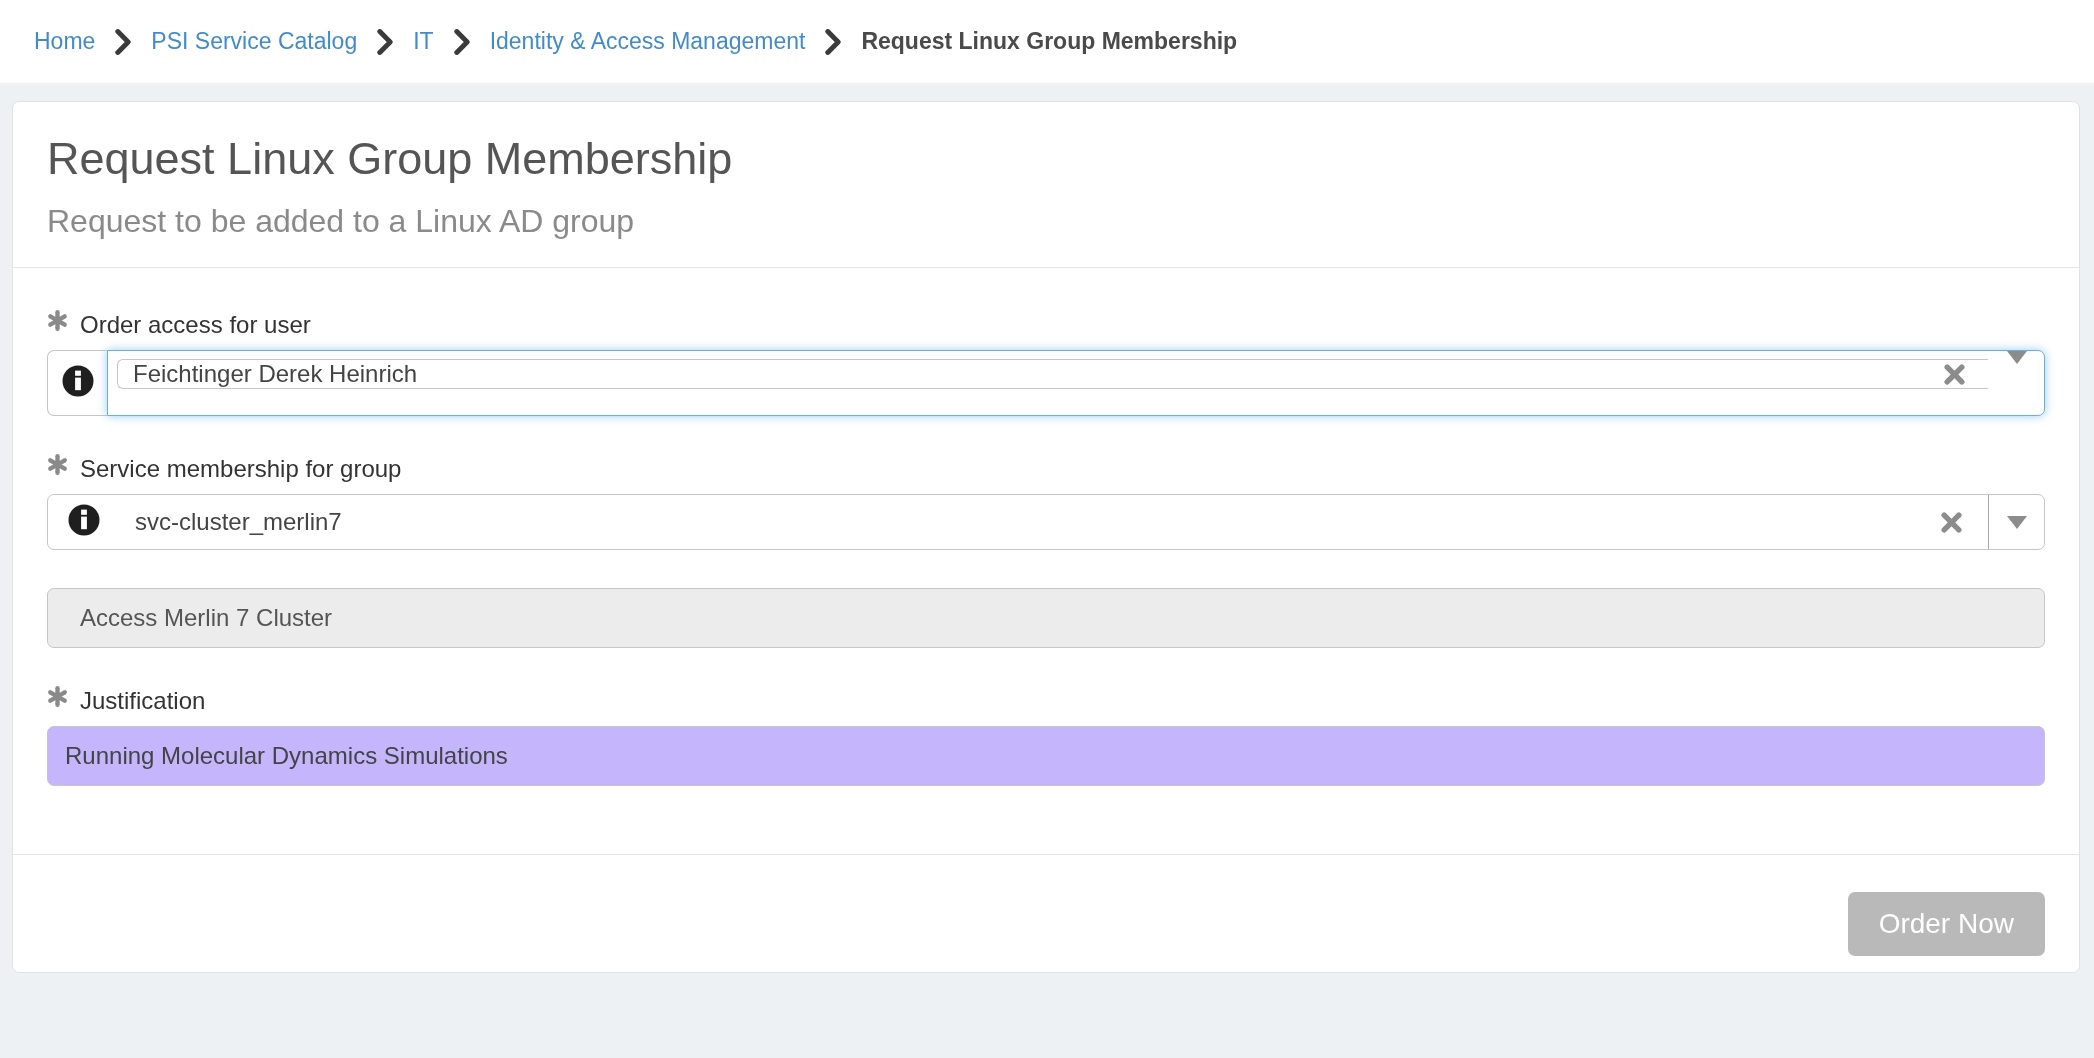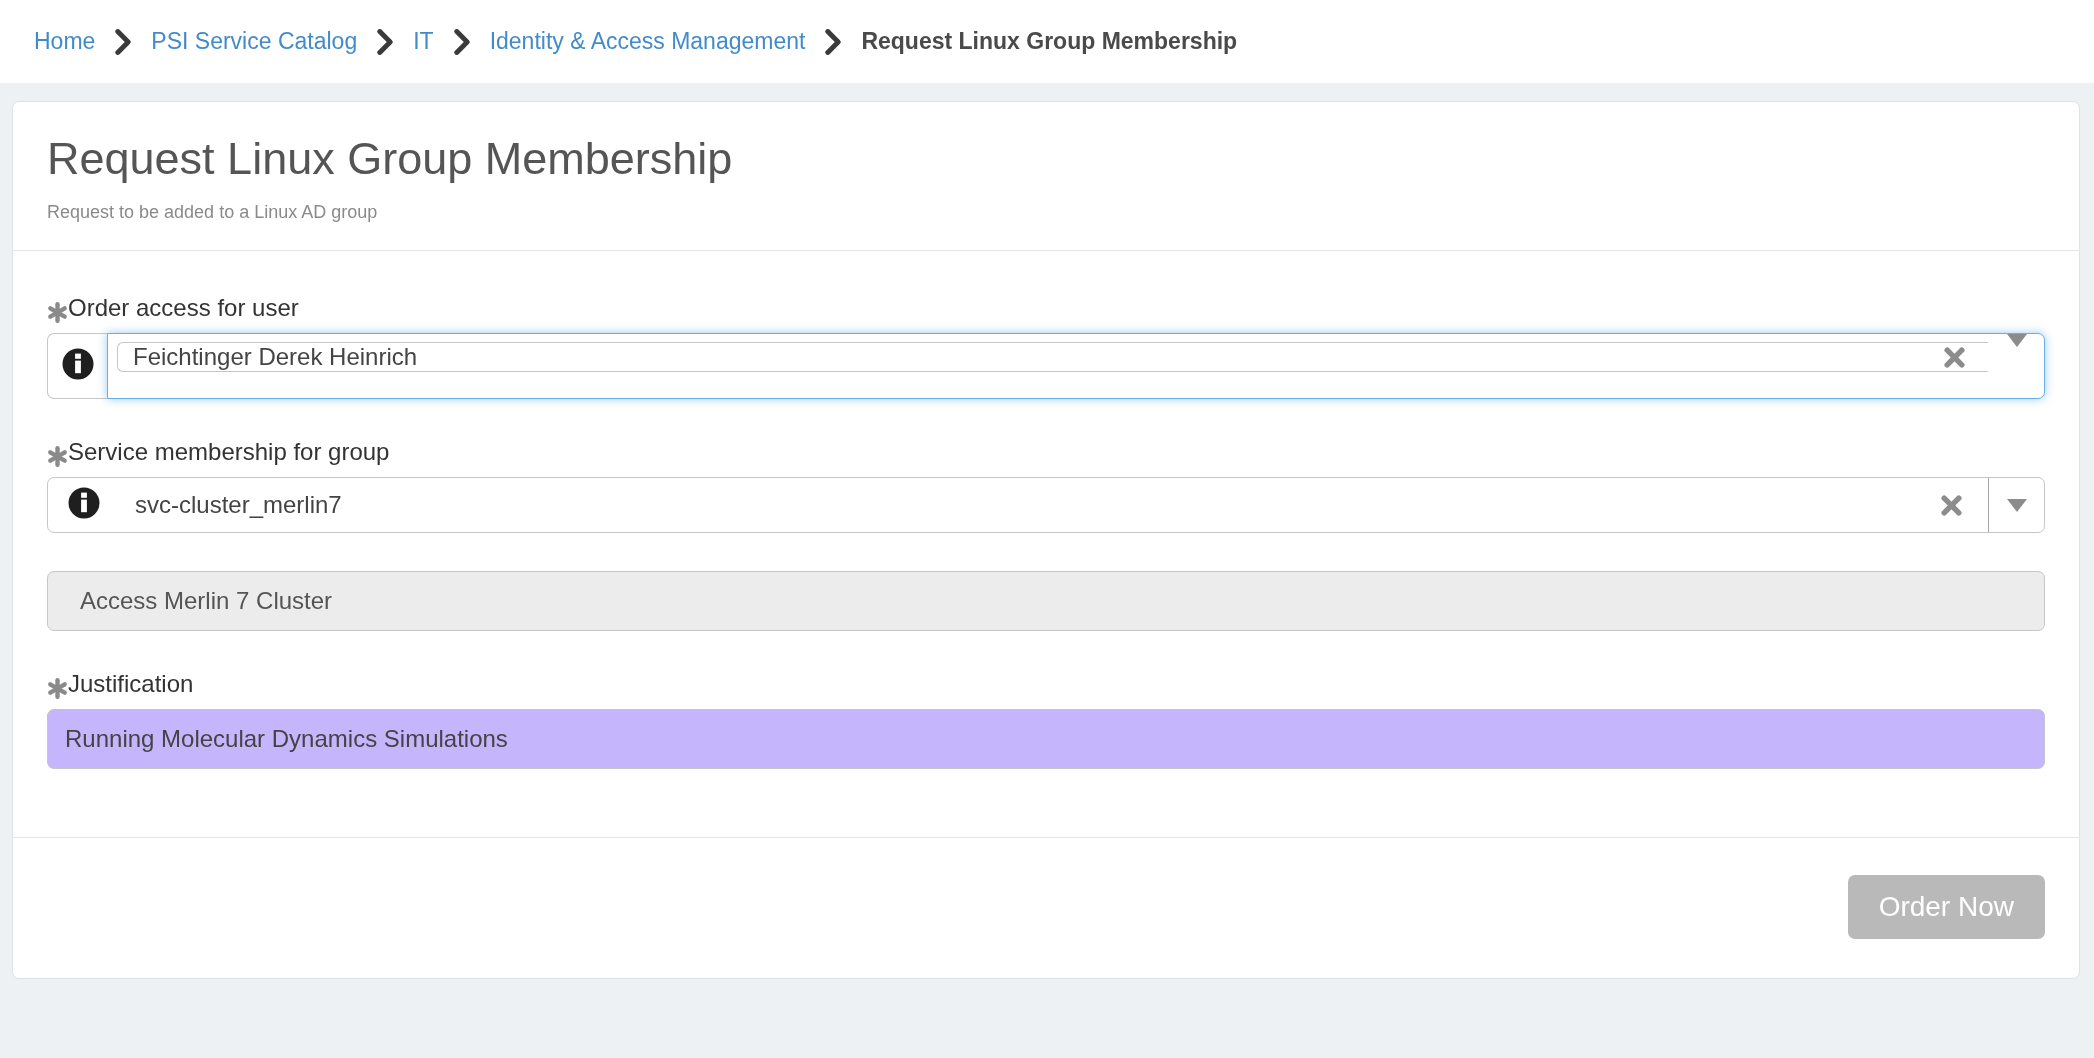--- a/index.html
+++ b/index.html
@@ -32,32 +32,32 @@
   .card {
     background: #ffffff;
     border: 1px solid #dce2e7;
     border-radius: 7px;
   }
   .card-header { padding: 31px 34px 27px 34px; }
   .page-title {
     margin: 0 0 17px 0;
     font-size: 45px; font-weight: 400; color: #555555; line-height: 1.15;
   }
-  .page-subtitle { font-size: 18px; color: #8a8a8a; line-height: 1.2; }
+  .page-subtitle { font-size: 32px; color: #8a8a8a; line-height: 1.2; }
 
   .card-body {
     border-top: 1px solid #e5e5e5;
     border-bottom: 1px solid #e5e5e5;
     padding: 42px 34px 64px 34px;
   }
 
   .field { margin-bottom: 38px; }
   .field:last-child { margin-bottom: 4px; }
   .field-label {
-    display: flex; align-items: flex-end; gap: 0;
+    display: flex; align-items: flex-start; gap: 12px;
     font-size: 24px; color: #333333; margin-bottom: 10px; line-height: 30px;
   }
   .asterisk { display: inline-flex; }
 
   
   .input-group { display: flex; align-items: stretch; }
 
   .addon {
     width: 60px; flex: 0 0 60px;
     background: #ffffff;
@@ -125,21 +125,21 @@
     border: 1px solid #c6c6c6; border-radius: 7px;
     background: #c4b5fd;
     padding: 0 17px;
     font-family: "Liberation Sans", sans-serif;
     font-size: 24px; color: #444444;
     outline: none;
   }
   .text-input.readonly { background: #ececec; color: #555555; padding-left: 32px; }
 
   .card-footer {
-    padding: 37px 34px 39px 34px;
+    padding: 37px 34px 16px 34px;
     display: flex; justify-content: flex-end;
   }
   .order-btn {
     height: 64px; padding: 0 31px;
     background: #b9b9b9; color: #ffffff;
     border: none; border-radius: 7px;
     font-family: "Liberation Sans", sans-serif;
     font-size: 28px; cursor: pointer;
   }
 </style>

